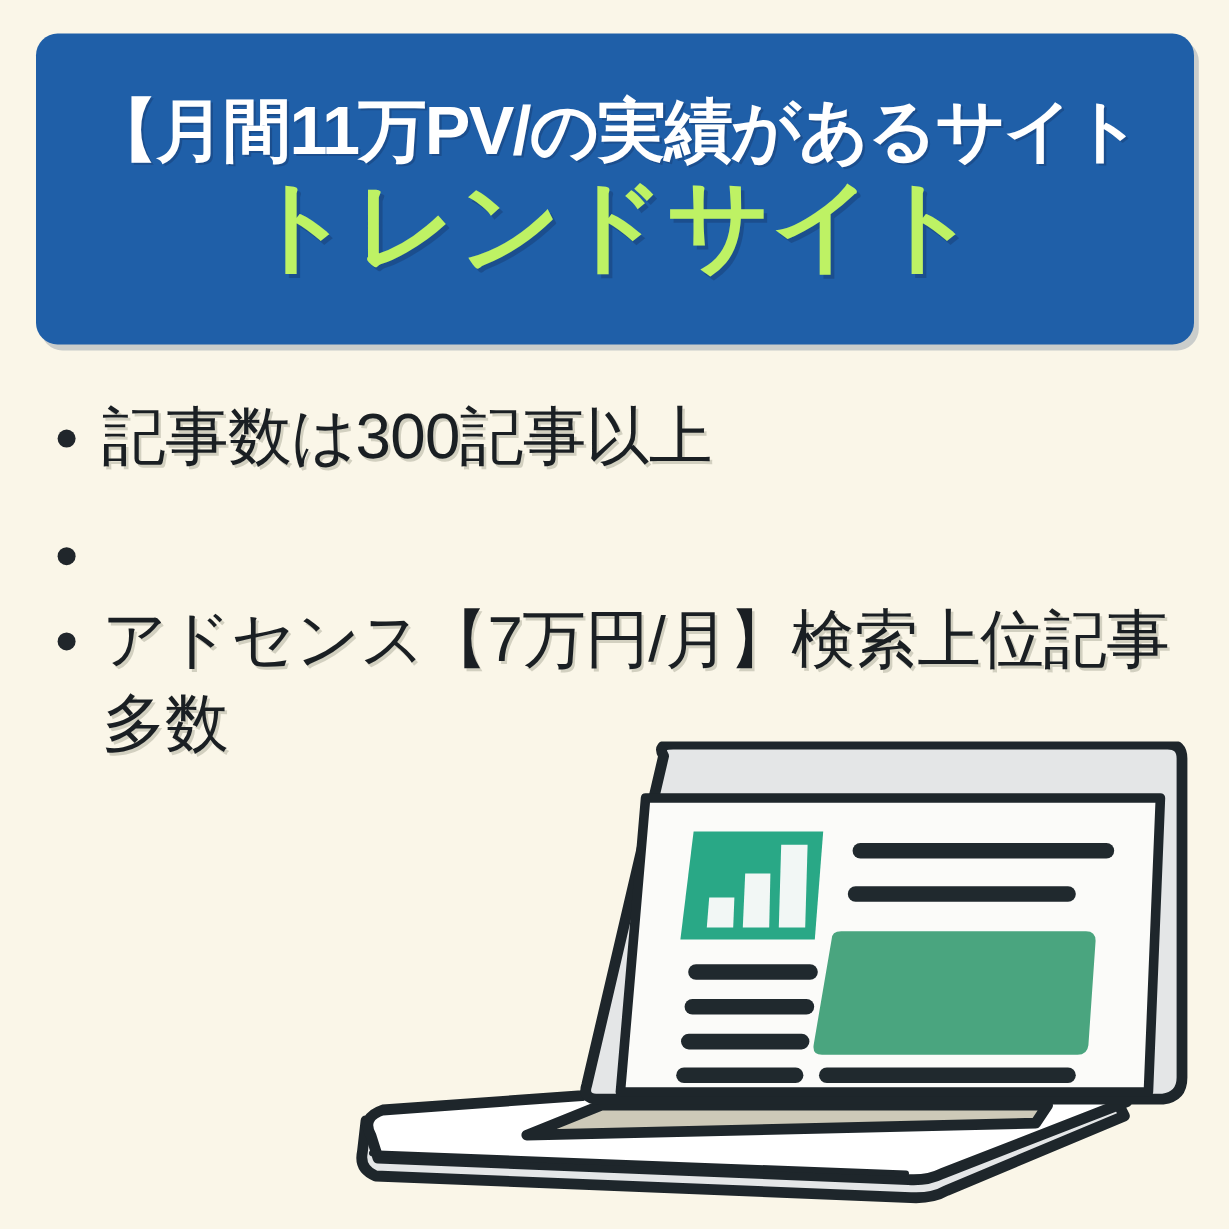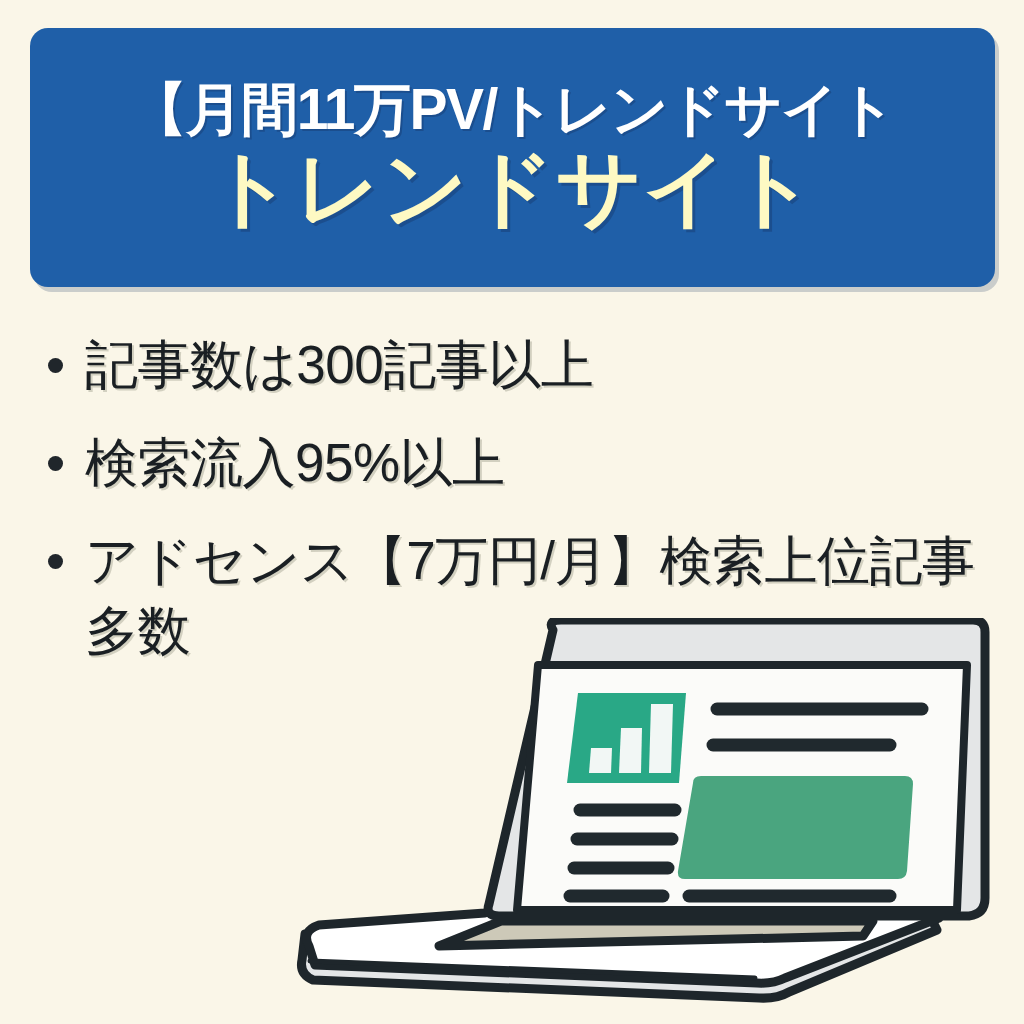--- a/index.html
+++ b/index.html
@@ -46,21 +46,21 @@
     font-size: 57px;
     font-weight: bold;
     line-height: 1.08;
     letter-spacing: -1.5px;
     white-space: nowrap;
     text-shadow: 2px 2px 0 rgba(20, 50, 95, 0.35);
     transform: scaleX(1.0);
     margin-bottom: 6px;
   }
   .banner-line2 {
-    color: #fef9c3;
+    color: #bef264;
     font-size: 84px;
     font-weight: bold;
     line-height: 1.0;
     letter-spacing: 1px;
     white-space: nowrap;
     text-shadow: 3px 3px 0 rgba(20, 50, 95, 0.35);
   }
 
   
   .bullets {
@@ -106,34 +106,33 @@
     width: 720px;
     height: 406px;
   }
 </style>
 </head>
 <body>
 
 <div id="page">
 
   <div class="banner">
-    <div class="banner-line1">【月間11万PV/トレンドサイト</div>
+    <div class="banner-line1">【月間11万PV/の実績があるサイト</div>
     <div class="banner-line2">トレンドサイト</div>
   </div>
 
   <div class="bullets">
 
     <div class="bullet-row">
       <span class="bullet-dot"></span>
       <span class="bullet-text">記事数は300記事以上</span>
     </div>
 
     <div class="bullet-row">
       <span class="bullet-dot"></span>
-      <span class="bullet-text">検索流入95%以上</span>
     </div>
 
     <div class="bullet-row">
       <span class="bullet-dot"></span>
       <span class="bullet-text">アドセンス【7万円/月】検索上位記事多数</span>
     </div>
 
   </div>
 
   <div class="laptop">

